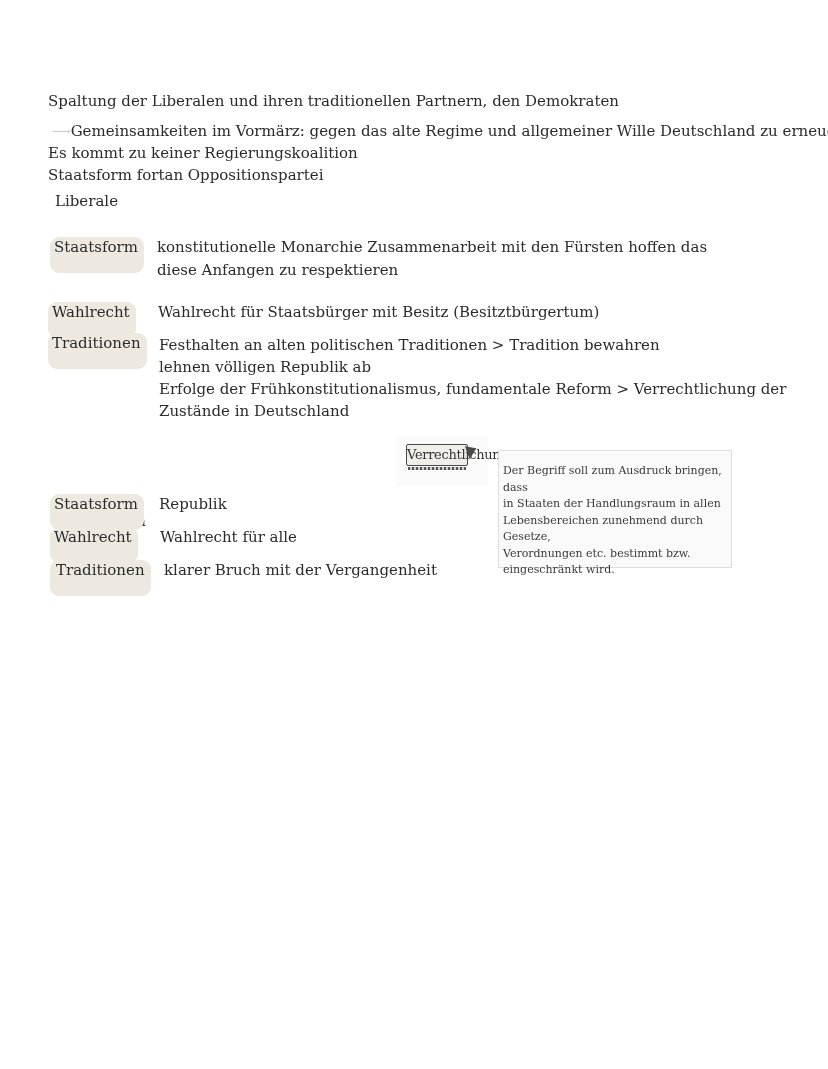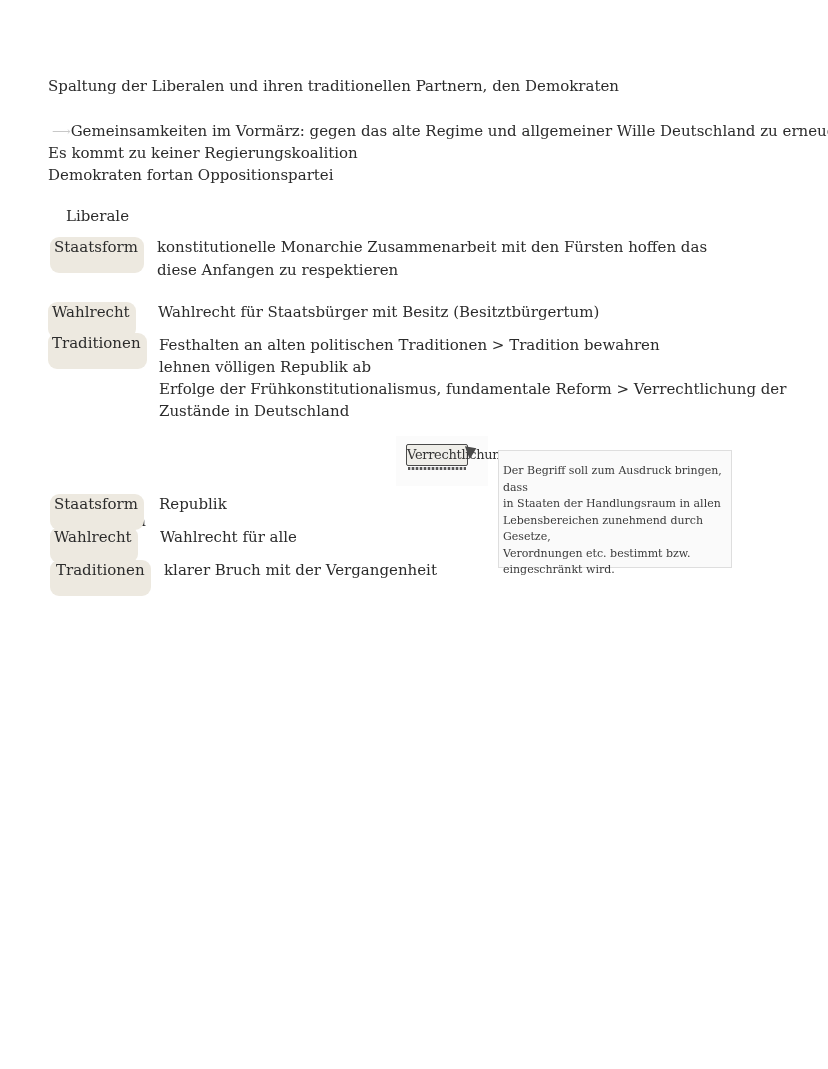--- a/index.html
+++ b/index.html
@@ -101,29 +101,29 @@
       line-height: 16.5px;
       color: #3a3a3a;
       white-space: pre-line;
       box-sizing: content-box;
       margin-top: 16px;
     }
   </style>
 </head>
 <body>
 
-<div class="t" style="left:48px; top:75px;text-align:center;">Spaltung der Liberalen und ihren traditionellen Partnern, den Demokraten</div>
+<div class="t" style="left:48px; top:90px;text-align:center;">Spaltung der Liberalen und ihren traditionellen Partnern, den Demokraten</div>
 
 <div class="t" style="left:52px; top:120px;">
   <span class="arrow">⟶</span><span>Gemeinsamkeiten im Vormärz: gegen das alte Regime und allgemeiner Wille Deutschland zu erneuern</span>
 </div>
 <div class="t" style="left:48px; top:142px;">Es kommt zu keiner Regierungskoalition</div>
-<div class="t" style="left:48px; top:164px;">Demokraten fortan Oppositionspartei</div>
+<div class="t" style="left:48px; top:164px;">Staatsform fortan Oppositionspartei</div>
 
-<div class="t" style="left:55px; top:205px;margin-left:11px;">Liberale</div>
+<div class="t" style="left:55px; top:190px;">Liberale</div>
 
 <div class="tag" style="left:50px; top:237px;">Staatsform</div>
 <div class="val" style="left:157px; top:236px;">konstitutionelle Monarchie Zusammenarbeit mit den Fürsten hoffen das</div>
 <div class="val" style="left:157px; top:259px;">diese Anfangen zu respektieren</div>
 
 <div class="tag" style="left:48px; top:302px;">Wahlrecht</div>
 <div class="val" style="left:158px; top:301px;">Wahlrecht für Staatsbürger mit Besitz (Besitztbürgertum)</div>
 
 <div class="tag" style="left:48px; top:333px;">Traditionen</div>
 <div class="val" style="left:159px; top:334px;">Festhalten an alten politischen Traditionen &gt; Tradition bewahren</div>

